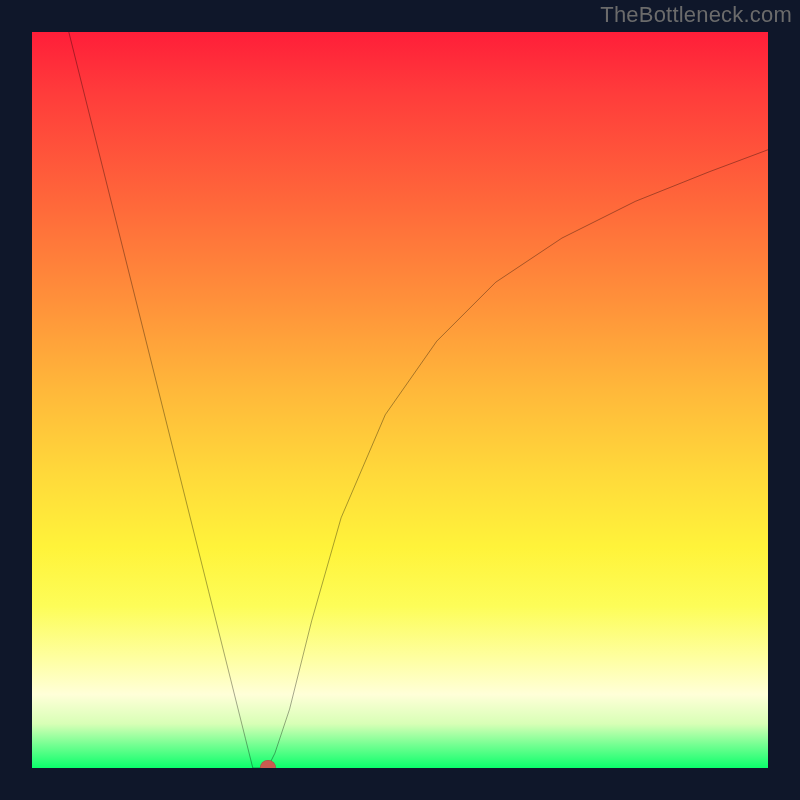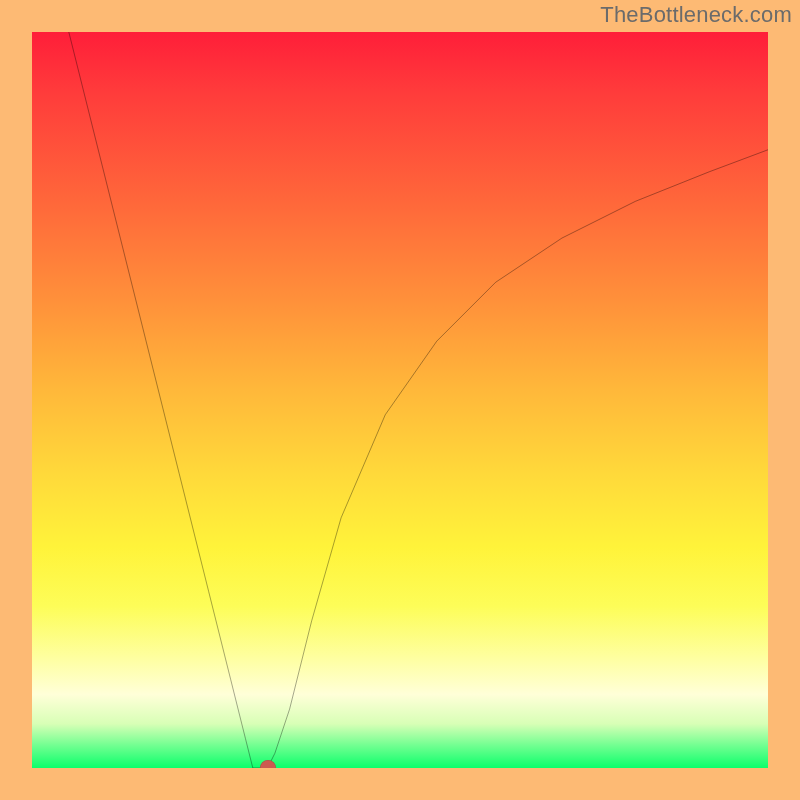--- a/index.html
+++ b/index.html
@@ -8,21 +8,21 @@
     width: 800px;
     height: 800px;
     background: #000;
     font-family: Arial, Helvetica, sans-serif;
     overflow: hidden;
   }
   .frame {
     position: relative;
     width: 800px;
     height: 800px;
-    background: #fdba74;
+    background: #0f172a;
   }
   .watermark {
     position: absolute;
     top: 2px;
     right: 8px;
     color: #6b6b6b;
     font-size: 22px;
     font-weight: 400;
     letter-spacing: 0.2px;
     z-index: 5;

